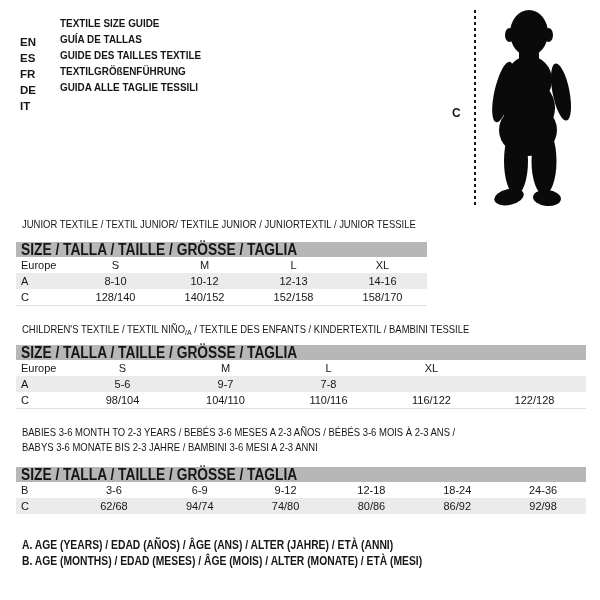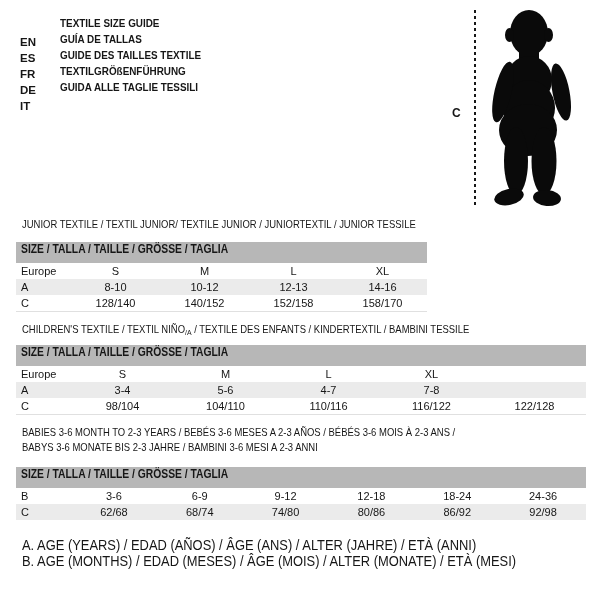--- a/index.html
+++ b/index.html
@@ -22,33 +22,33 @@
   }
   .measure-label { position:absolute; left:452px; top:106px; font-size:12px; font-weight:600; }
   .baby { position:absolute; left:486px; top:8px; }
 
   
   .sec-title { position:absolute; left:22px; font-size:11px; font-weight:400; white-space:nowrap; line-height:15px; }
   .subm { font-size:8px; vertical-align:-2px; }
 
   
   .tbl { position:absolute; font-size:11px; }
-  .band { height:21px; line-height:15px; background:#b7b7b7; font-weight:700; font-size:12px; padding-left:5px; }
+  .band { height:15px; line-height:15px; background:#b7b7b7; font-weight:700; font-size:16px; padding-left:5px; }
   .trow { display:grid; height:16px; line-height:16px; }
   .cols4 .trow { grid-template-columns:55px repeat(4,1fr); }
   .cols5 .trow { grid-template-columns:55px repeat(5,1fr); }
   .cols6 .trow { grid-template-columns:55px repeat(6,1fr); }
   .trow > span { text-align:center; overflow:hidden; }
   .trow > span:first-child { text-align:left; padding-left:5px; }
   .alt { background:#ebebeb; }
   .edge { border-bottom:1px solid #e0e0e0; }
 
   
   .notes { position:absolute; left:22px; top:537px; }
-  .note-line { height:16px; line-height:16px; font-size:15px; font-weight:400; white-space:nowrap; }
+  .note-line { height:16px; line-height:16px; font-size:12px; font-weight:700; white-space:nowrap; }
 </style>
 </head>
 <body>
 
 <div class="lang-block">
   <div class="lang-row">
     <span class="lang-code">EN</span>
     <span class="cond">TEXTILE SIZE GUIDE</span>
   </div>
   <div class="lang-row">
@@ -128,23 +128,22 @@
   </div>
   <div class="trow">
     <span>Europe</span>
     <span>S</span>
     <span>M</span>
     <span>L</span>
     <span>XL</span>
   </div>
   <div class="trow alt">
     <span>A</span>
-    <span>3-4</span>
     <span>5-6</span>
-    <span>4-7</span>
+    <span>9-7</span>
     <span>7-8</span>
   </div>
   <div class="trow">
     <span>C</span>
     <span>98/104</span>
     <span>104/110</span>
     <span>110/116</span>
     <span>116/122</span>
     <span>122/128</span>
   </div>
@@ -163,21 +162,21 @@
     <span>3-6</span>
     <span>6-9</span>
     <span>9-12</span>
     <span>12-18</span>
     <span>18-24</span>
     <span>24-36</span>
   </div>
   <div class="trow alt">
     <span>C</span>
     <span>62/68</span>
-    <span>68/74</span>
+    <span>94/74</span>
     <span>74/80</span>
     <span>80/86</span>
     <span>86/92</span>
     <span>92/98</span>
   </div>
 </div>
 
 <div class="notes">
   <div class="note-line">
     <span class="cond">A. AGE (YEARS) / EDAD (AÑOS) / ÂGE (ANS) / ALTER (JAHRE) / ETÀ (ANNI)</span>

